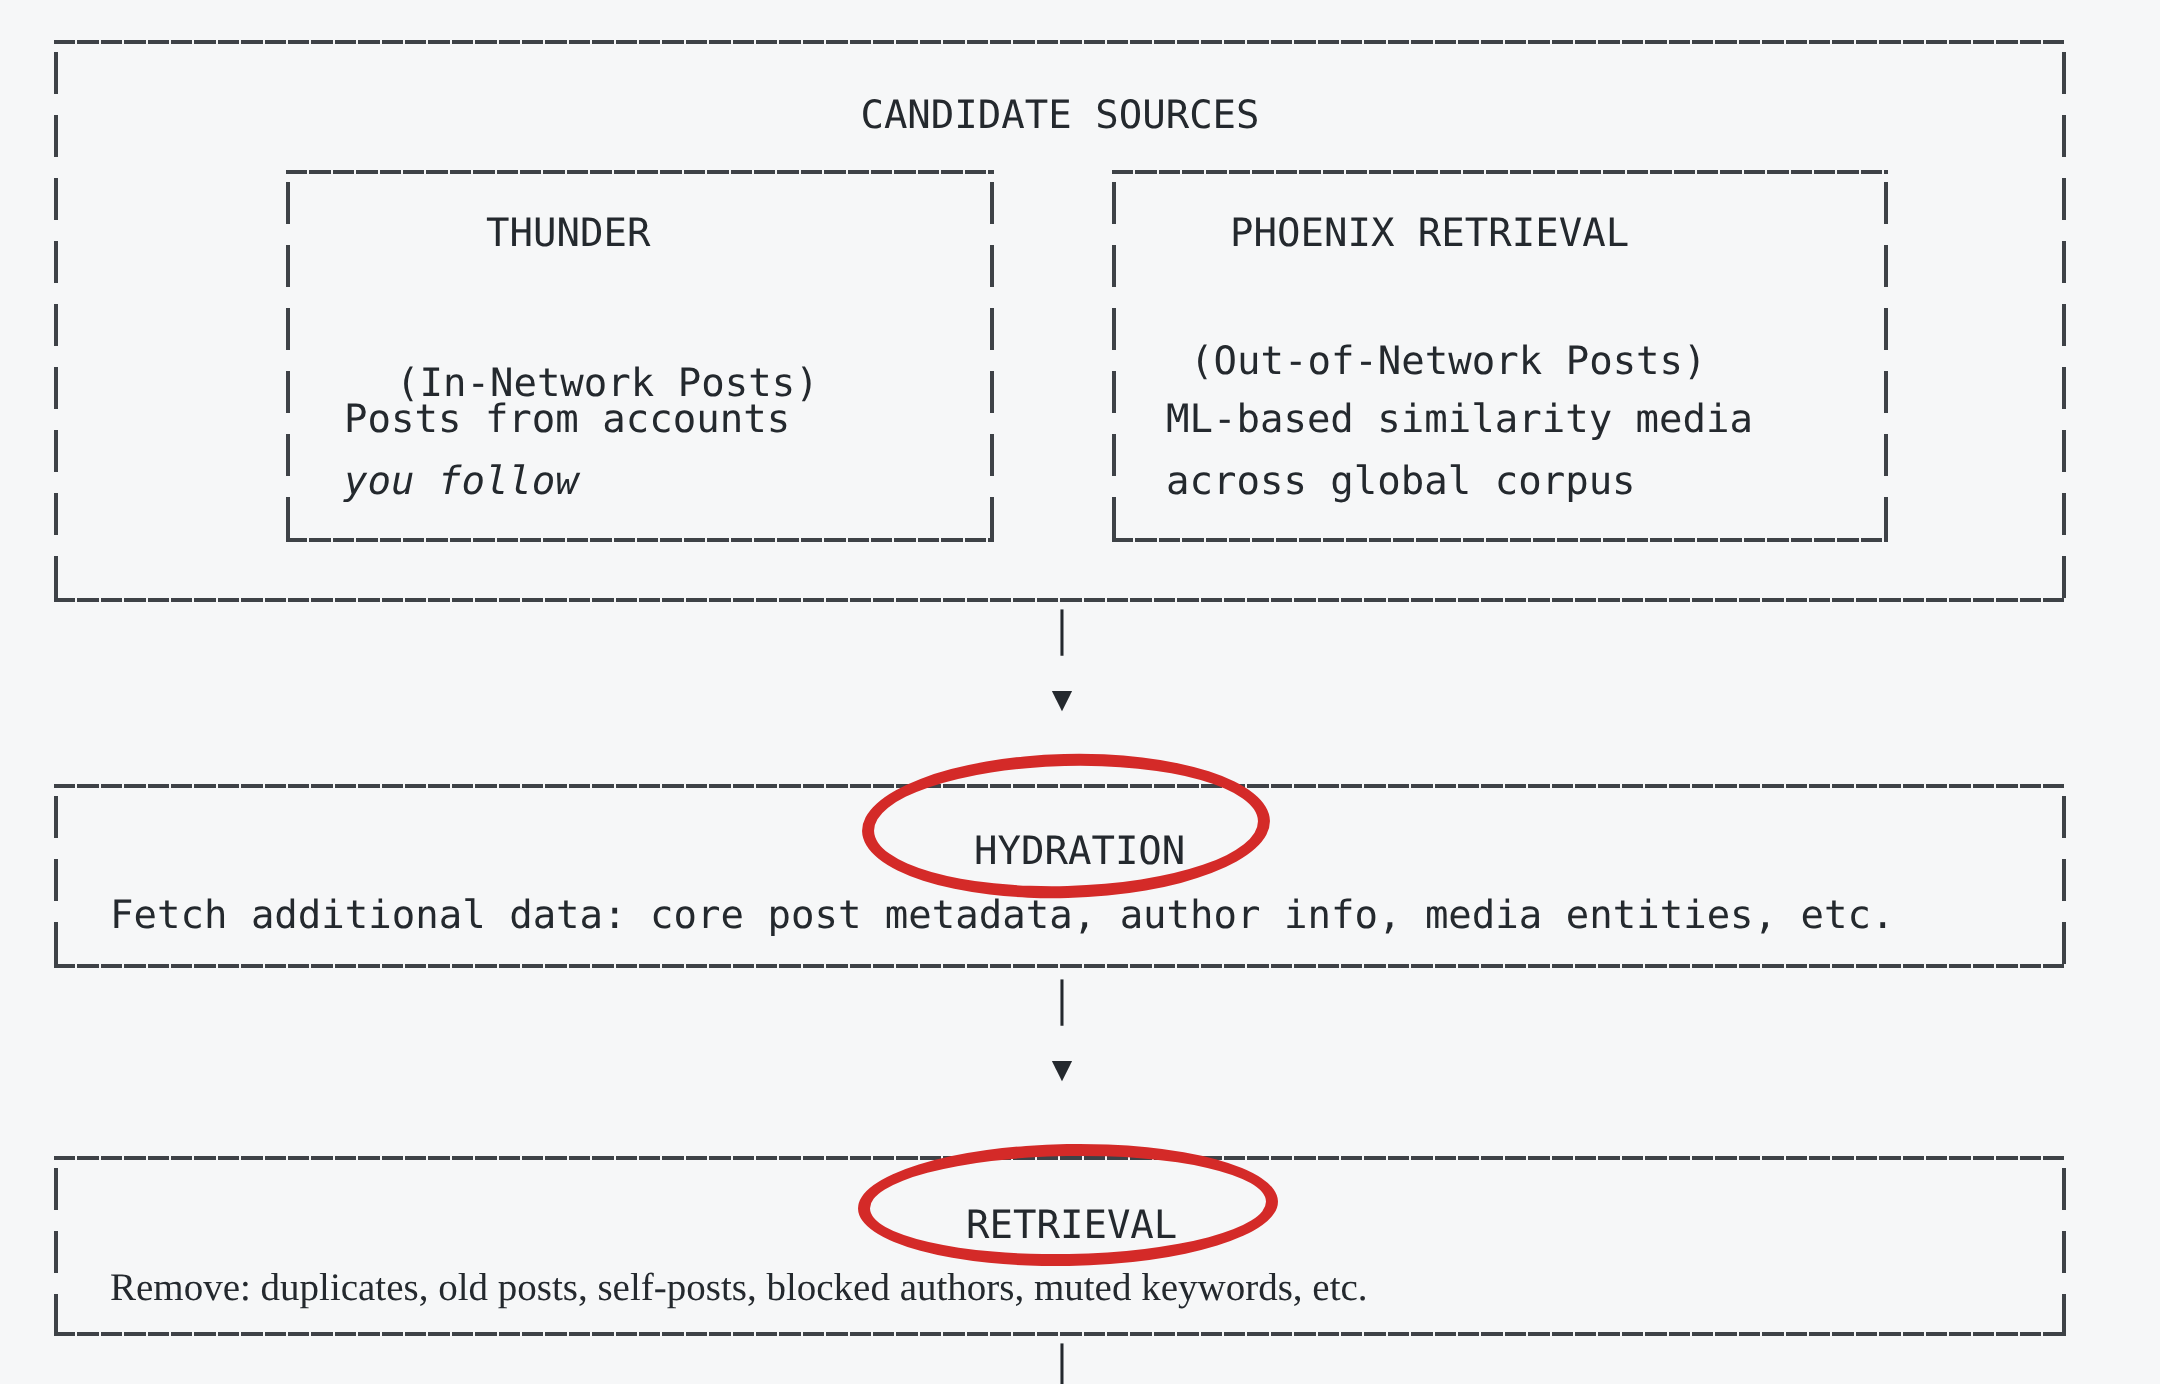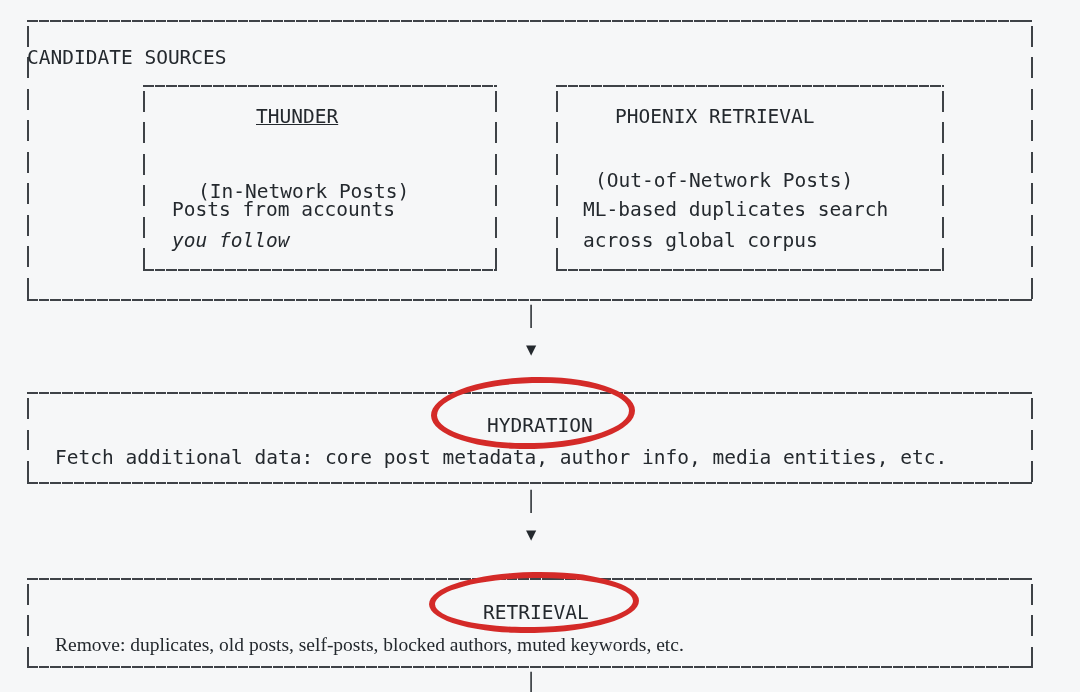--- a/index.html
+++ b/index.html
@@ -27,21 +27,21 @@
       repeating-linear-gradient(90deg, var(--line) 0 10.7px, rgba(0,0,0,0) 10.7px 11.7px),
       repeating-linear-gradient(180deg, rgba(0,0,0,0) 0 6px, var(--line) 6px 27px, rgba(0,0,0,0) 27px 31.5px),
       repeating-linear-gradient(180deg, rgba(0,0,0,0) 0 6px, var(--line) 6px 27px, rgba(0,0,0,0) 27px 31.5px);
     background-size:100% 2px,100% 2px,2px 100%,2px 100%;
     background-position:0 0,0 100%,0 0,100% 0;
     background-repeat:no-repeat;
   }
   .abox .t{position:absolute;white-space:pre;}
 
   .box-outer{left:27px;top:20px;width:1006px;height:281px;}
-  .outer-title{left:0;right:0;top:22px;}
+  .outer-title{left:0;right:0;top:22px;text-align:center;}
 
   .box-hydration{left:27px;top:392px;width:1006px;height:92px;}
   .box-filtering{left:27px;top:578px;width:1006px;height:90px;}
 
   .arrow{
     position:absolute;left:506px;width:50px;text-align:center;
     white-space:pre;color:var(--text);
   }
   .arrow .head{font-size:17px;}
   .arrow-1{top:301px;}
@@ -59,30 +59,30 @@
 </style>
 </head>
 <body>
 
 <div class="stage">
 
   <div class="abox box-outer">
     <span class="t outer-title">CANDIDATE SOURCES</span>
 
     <div class="abox" style="left:116px;top:65px;width:354px;height:186px;">
-      <span class="t" style="left:113px;top:16px;text-decoration:underline;">THUNDER</span>
+      <span class="t" style="left:100px;top:16px;">THUNDER</span>
       <span class="t" style="left:55px;top:48px;margin-top:43px;">(In-Network Posts)</span>
       <span class="t" style="left:29px;top:109px;">Posts from accounts</span>
       <span class="t" style="left:29px;top:140px;font-style:italic;">you follow</span>
     </div>
 
     <div class="abox" style="left:529px;top:65px;width:388px;height:186px;">
       <span class="t" style="left:59px;top:16px;">PHOENIX RETRIEVAL</span>
       <span class="t" style="left:39px;top:48px;margin-top:32px;">(Out-of-Network Posts)</span>
-      <span class="t" style="left:27px;top:109px;">ML-based duplicates search</span>
+      <span class="t" style="left:27px;top:109px;">ML-based similarity media</span>
       <span class="t" style="left:27px;top:140px;">across global corpus</span>
     </div>
   </div>
 
   <div class="arrow arrow-1"><span class="shaft">│</span><br><span class="head">▼</span></div>
 
   <div class="abox box-hydration">
     <span class="t" style="left:460px;top:18px;">HYDRATION</span>
     <span class="t" style="left:28px;top:50px;">Fetch additional data: core post metadata, author info, media entities, etc.</span>
   </div>

